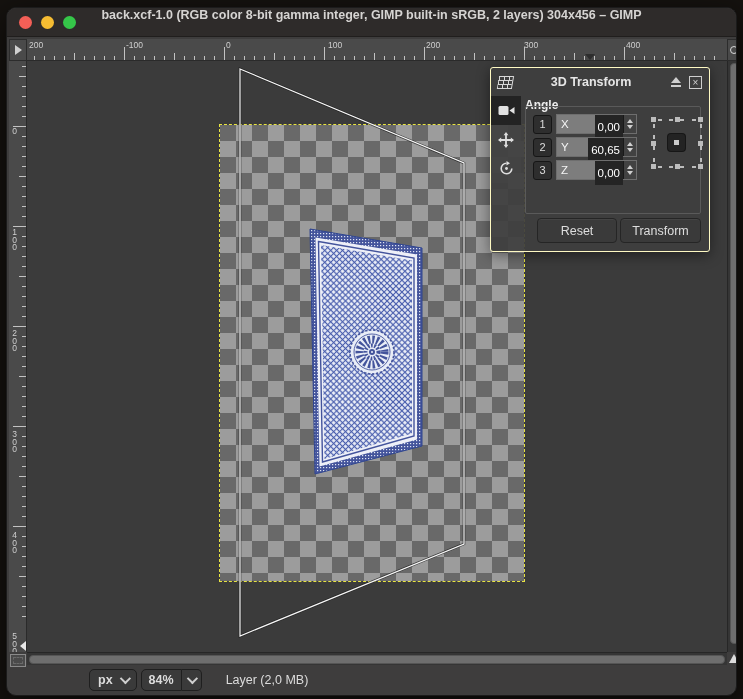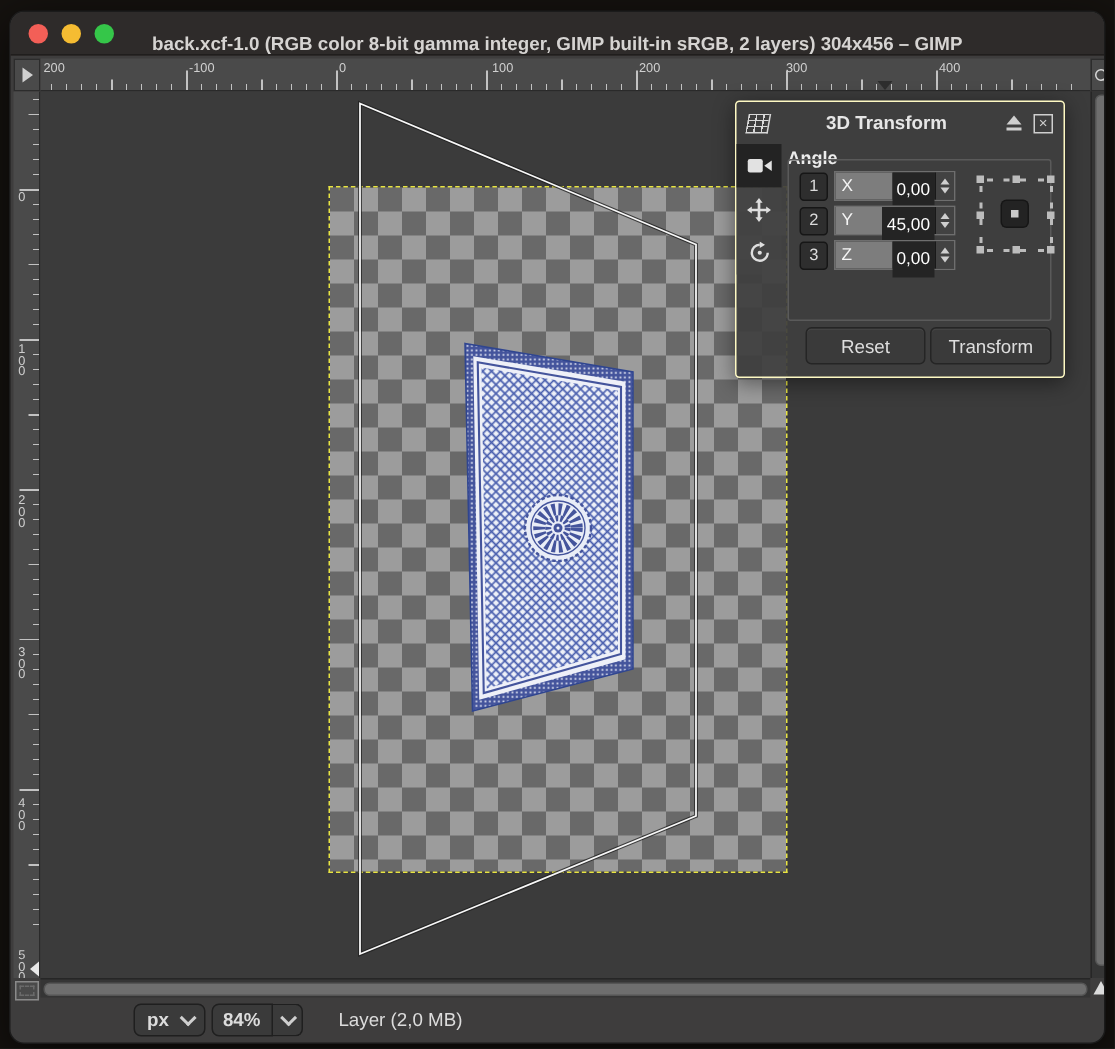--- a/index.html
+++ b/index.html
@@ -5,21 +5,21 @@
   * { margin:0; padding:0; box-sizing:border-box; }
   html,body { width:743px; height:699px; background:#15120f; overflow:hidden;
     font-family:"Liberation Sans", sans-serif; }
 
   .window { position:absolute; left:6px; top:7px; width:731px; height:689px;
     background:#3e3d3d; border-radius:10px; border:1px solid #1b1b1b;
     box-shadow:0 8px 30px rgba(0,0,0,.6); overflow:hidden; }
 
   
   .titlebar { position:absolute; left:0; top:0; right:0; height:29px;
-    background:#2e2b2a; border-bottom:1px solid #201e1d; display:flex; align-items:flex-end; }
+    background:#2e2b2a; border-bottom:1px solid #201e1d; display:flex; align-items:flex-start; }
   .lights { position:absolute; left:12px; top:0; height:29px; display:flex; align-items:center; gap:9px; }
   .light { width:13px; height:13px; border-radius:50%; }
   .light.red{ background:#f35f57; } .light.yellow{ background:#f5bc32; } .light.green{ background:#35c649; }
   .win-title { width:100%; text-align:center; font-size:12.5px; font-weight:bold; color:#d6d4d2;
     white-space:nowrap; overflow:hidden; padding:0 78px; }
 
   
   .corner-btn { position:absolute; left:2px; top:31px; width:18px; height:22px; background:#4a4a4a;
     border:1px solid #2c2c2c; display:flex; align-items:center; justify-content:center; }
   .corner-btn .tri { width:0; height:0; border-left:7px solid #d0d0d0; border-top:5px solid transparent;
@@ -313,21 +313,21 @@
               <span class="down"></span>
             </div>
         </div>
       </div>
       <div class="axis-row">
         <div class="num-btn">2</div>
         <div class="spinscale">
           <div class="ss-fill">
               <span>Y</span>
             </div>
-          <div class="ss-val">45,00</div>
+          <div class="ss-val">60,65</div>
           <div class="ss-spin">
               <span class="up"></span>
               <span class="down"></span>
             </div>
         </div>
       </div>
       <div class="axis-row">
         <div class="num-btn">3</div>
         <div class="spinscale">
           <div class="ss-fill">

